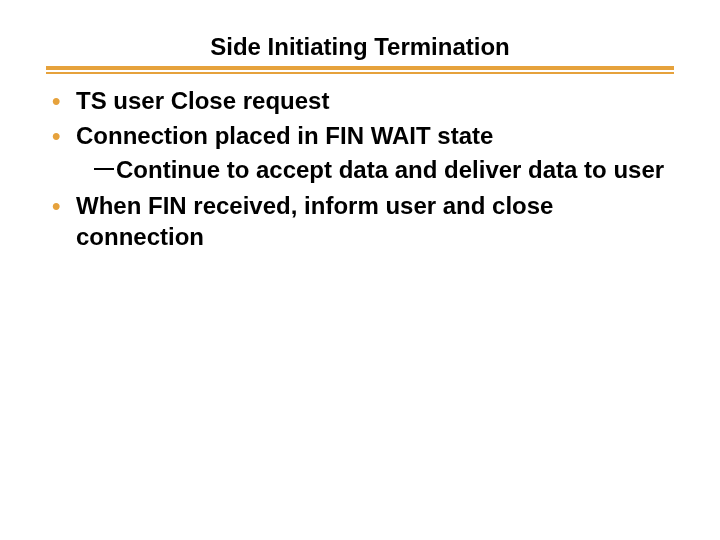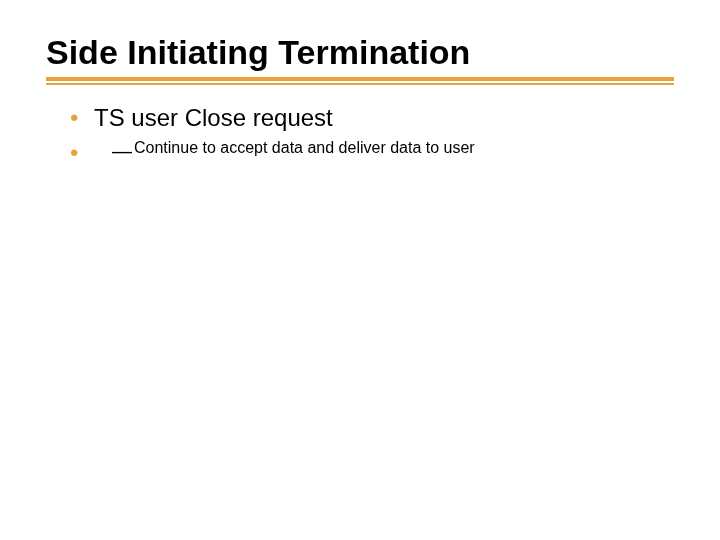--- a/index.html
+++ b/index.html
@@ -11,39 +11,41 @@
     font-family: Verdana, Geneva, sans-serif;
     color: #000000;
   }
   .slide {
     padding: 34px 46px 0 46px;
     box-sizing: border-box;
   }
   .title {
     font-family: "Arial Black", Arial, sans-serif;
     font-weight: 900;
-    font-size: 34px;
+    font-size: 24px;
     letter-spacing: 0px;
     margin: 0 0 6px 0;
     line-height: 1.1;
+    text-align: center;
   }
   .rule-thick {
     height: 4px;
     background: #e6a23c;
     margin-bottom: 2px;
   }
   .rule-thin {
     height: 2px;
     background: #e6a23c;
     margin-bottom: 12px;
   }
   ul.top {
     list-style: none;
-    margin: 18px;
+    margin: 0;
     padding: 0 0 0 4px;
+    font-weight: bold;
   }
   ul.top > li {
     position: relative;
     padding-left: 26px;
     font-size: 24px;
     line-height: 1.28;
     margin-bottom: 4px;
   }
   ul.top > li::before {
     content: "•";
@@ -55,21 +57,21 @@
     line-height: 1.28;
   }
   ul.sub {
     list-style: none;
     margin: 2px 0 6px 0;
     padding: 0 0 0 18px;
   }
   ul.sub > li {
     position: relative;
     padding-left: 22px;
-    font-size: 16px;
+    font-size: 24px;
     line-height: 1.3;
   }
   ul.sub > li::before {
     content: "—";
     position: absolute;
     left: 0;
     top: 0;
     color: #000000;
     font-size: 20px;
     line-height: 1.3;
@@ -81,20 +83,24 @@
 <div class="slide">
   <h1 class="title">Side Initiating Termination</h1>
   <div class="rule-thick"></div>
   <div class="rule-thin"></div>
 
   <ul class="top">
     <li>
       <span>TS user Close request</span>
     </li>
     <li>
+      <span>Connection placed in FIN WAIT state</span>
       <ul class="sub">
         <li>
           <span>Continue to accept data and deliver data to user</span>
         </li>
       </ul>
     </li>
+    <li>
+      <span>When FIN received, inform user and close connection</span>
+    </li>
   </ul>
 </div>
 
 </body></html>

